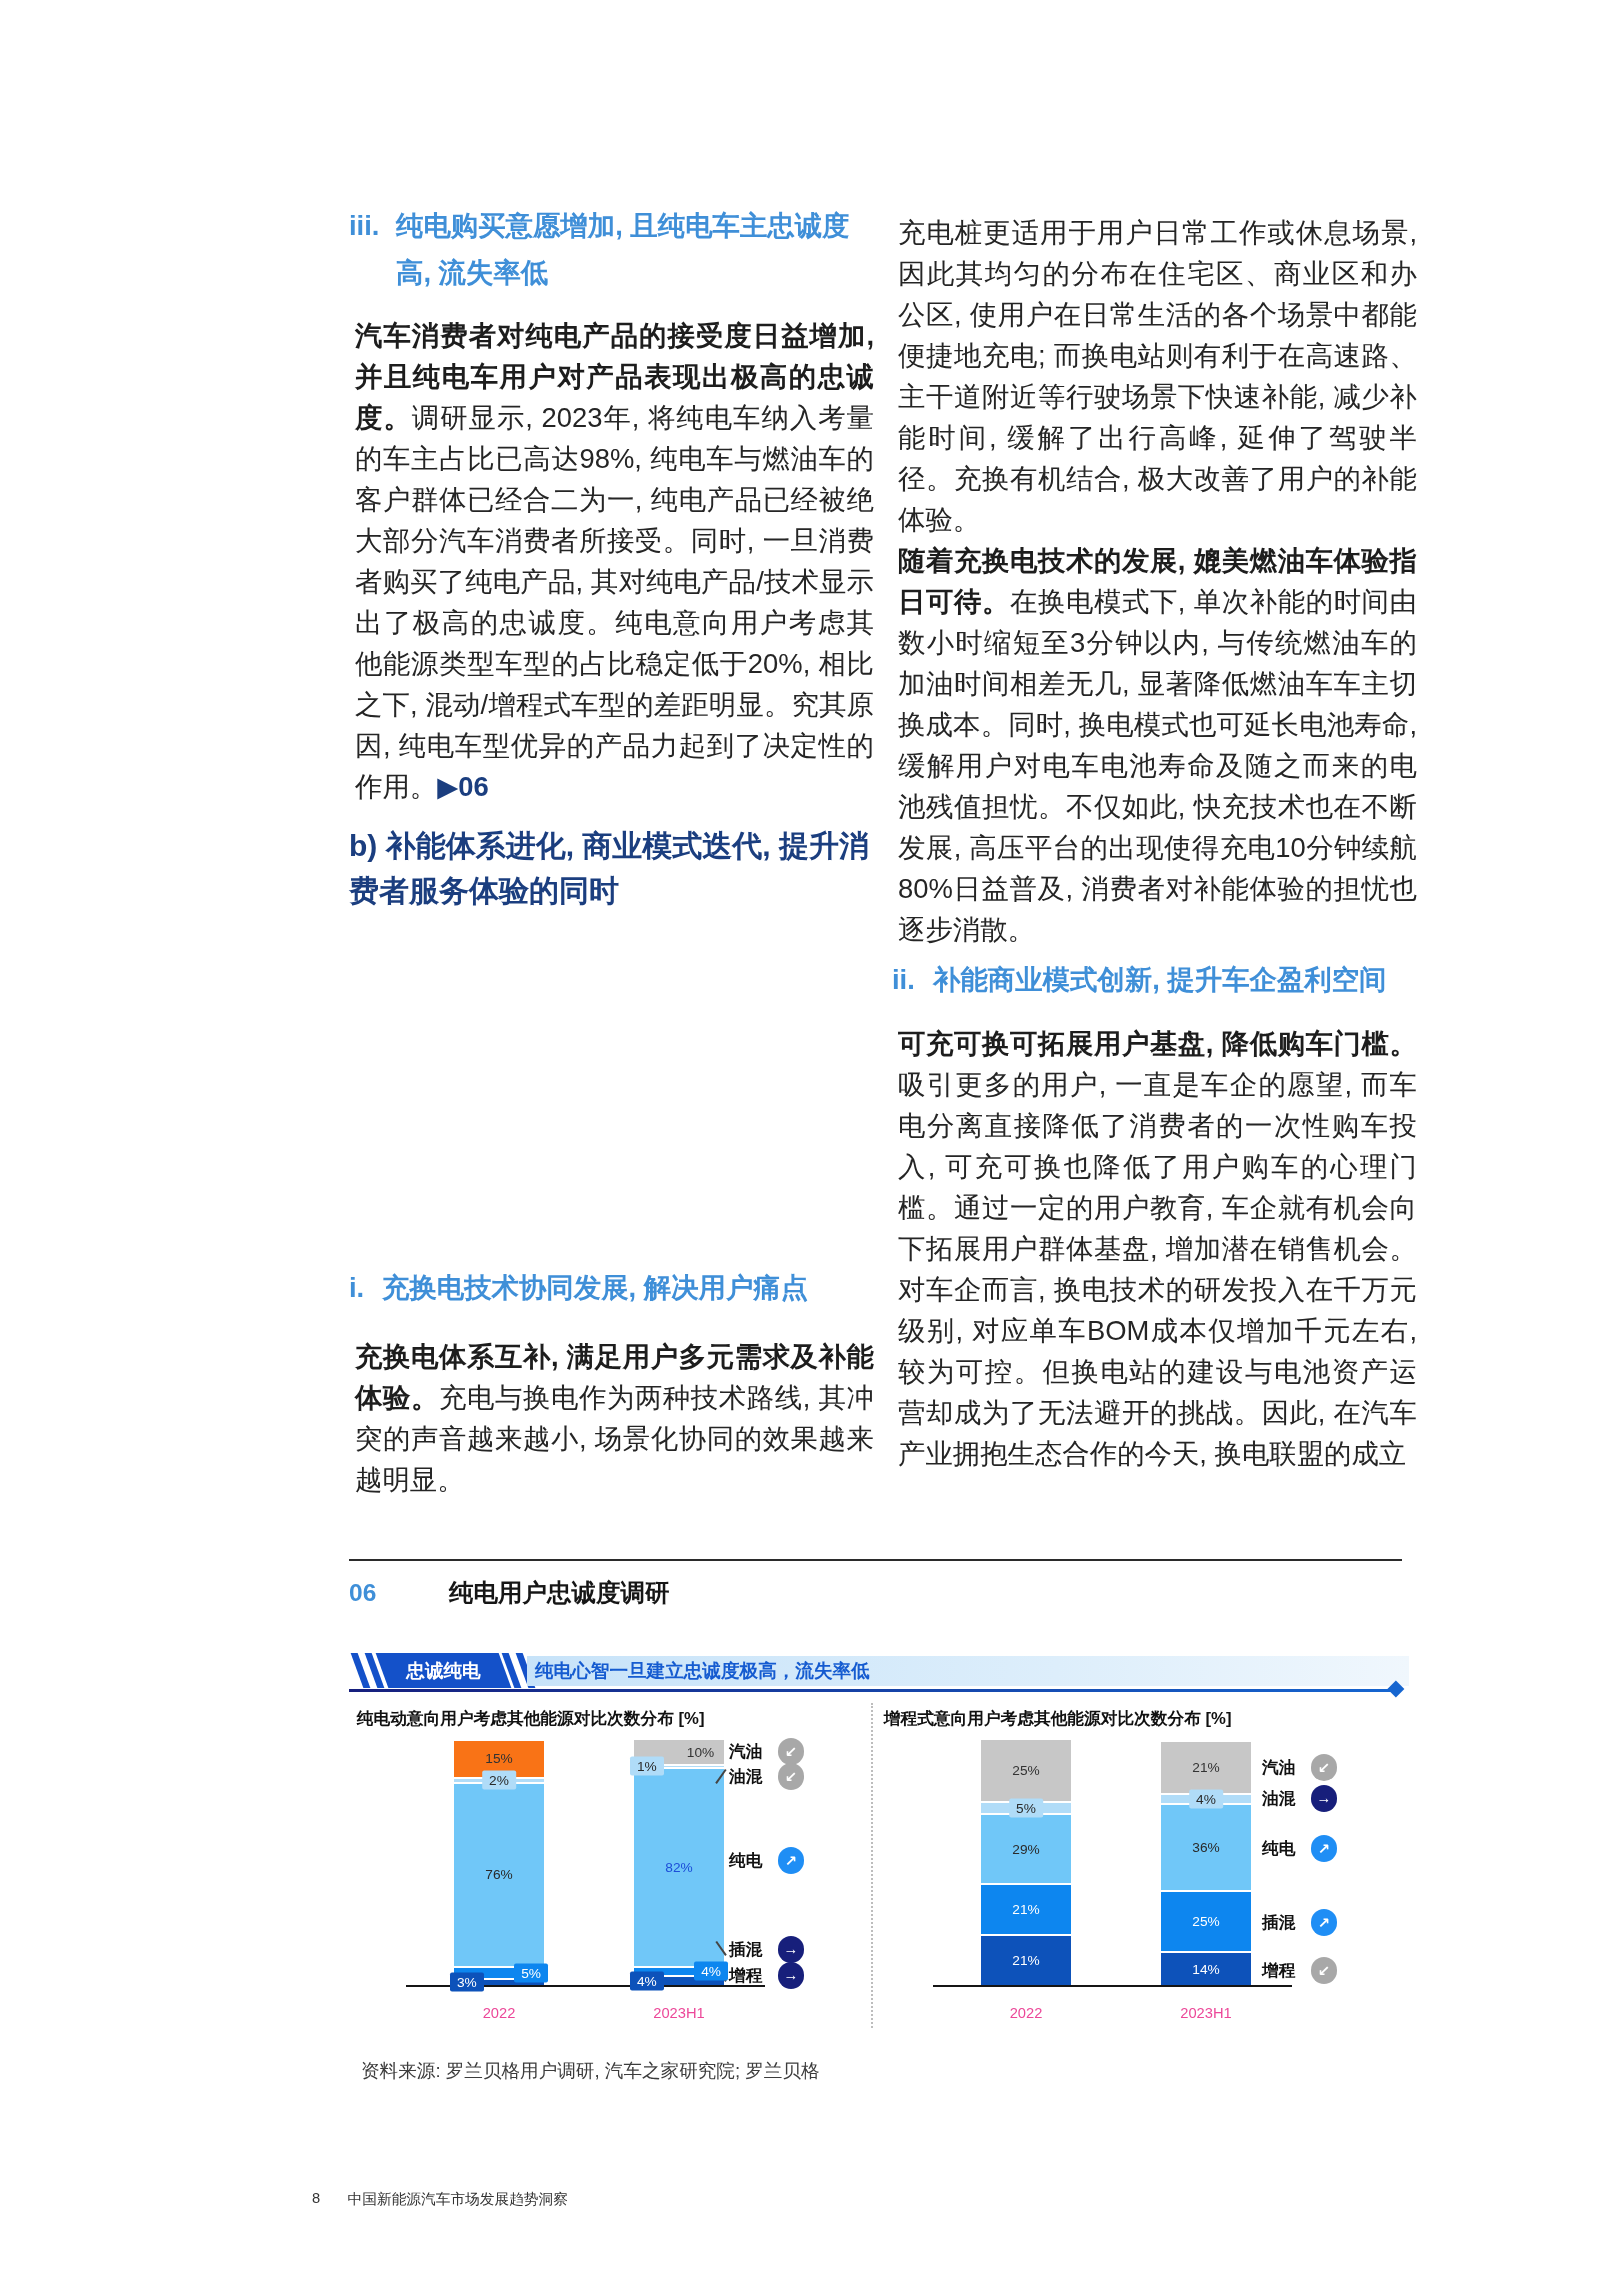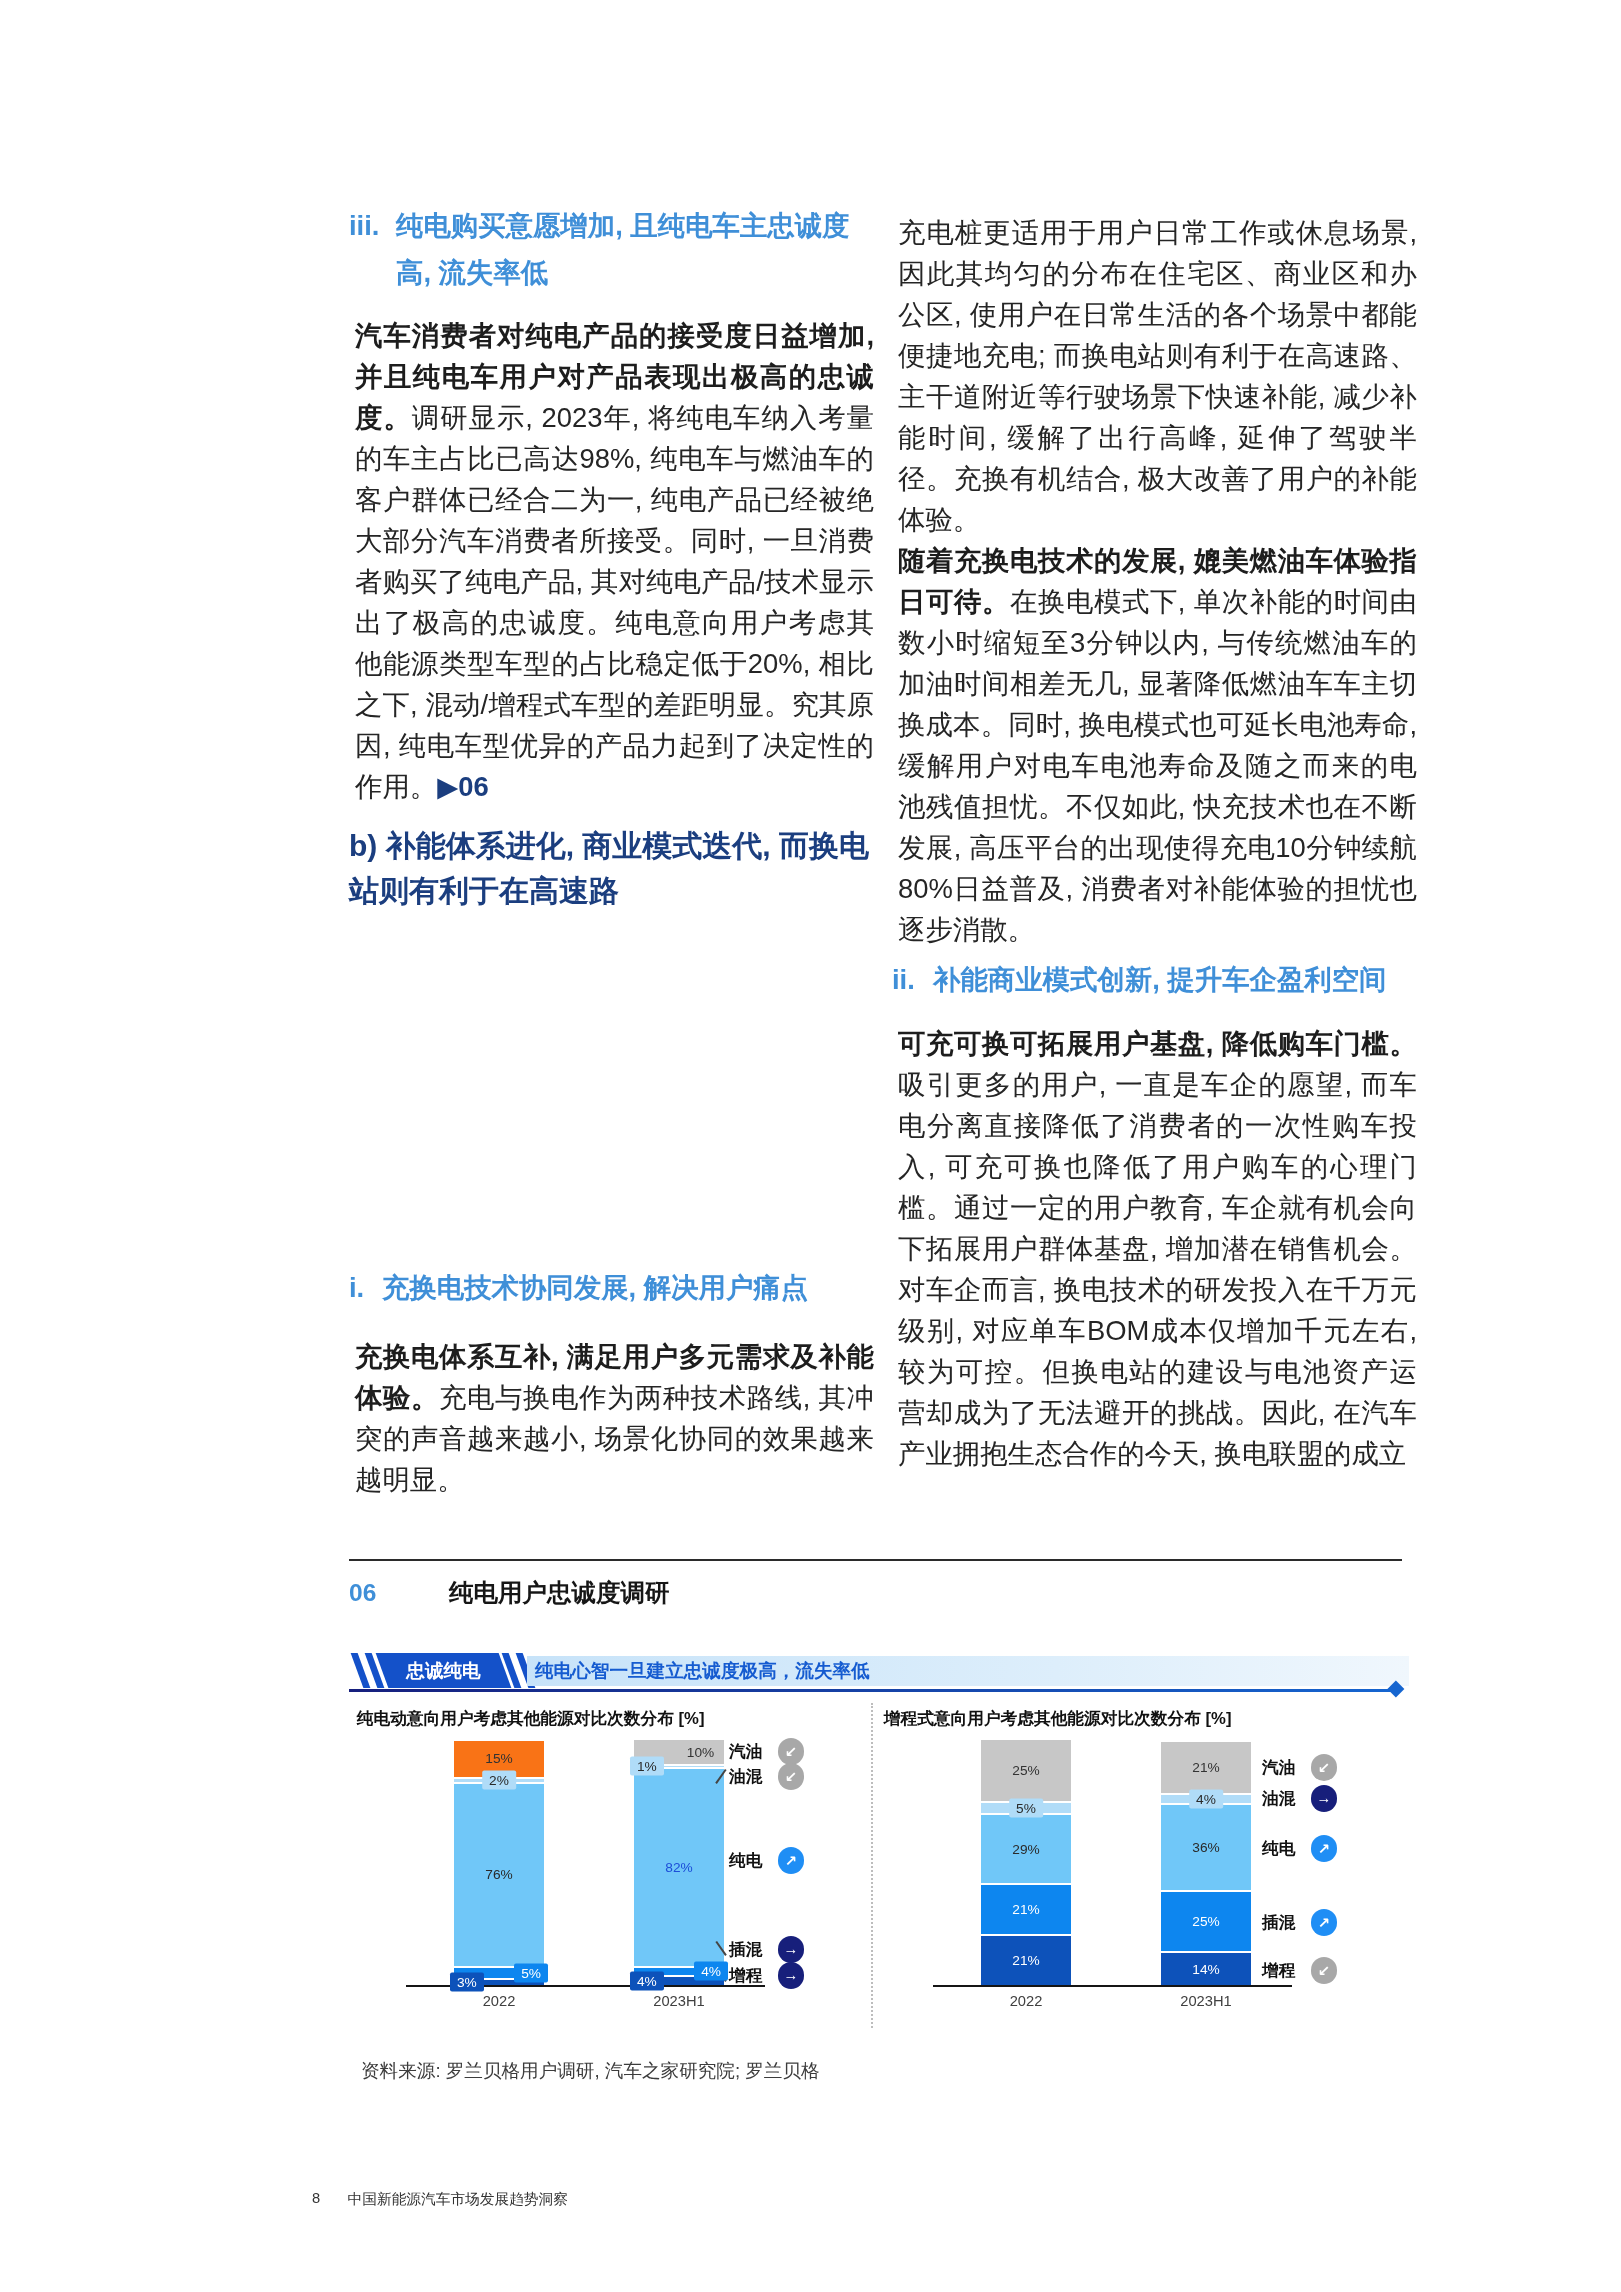--- a/index.html
+++ b/index.html
@@ -46,21 +46,21 @@
   .bar{position:absolute;bottom:0;width:90px;display:flex;flex-direction:column;}
   .bar.b0{left:105px;}.bar.b1{left:285px;}
   .seg{position:relative;box-sizing:border-box;display:flex;align-items:center;justify-content:center;}
   .seg+.seg{border-top:2px solid #fff;}
   .seg.align-right{justify-content:flex-end;padding-right:9.8px;padding-left:8px;}
   .seg-in{font-size:13.7px;}
   .seg-badge{position:absolute;z-index:5;font-size:13.7px;padding:2px 6.9px;border-radius:2px;white-space:nowrap;}
   .badge-center{left:50%;top:50%;transform:translate(-50%,-50%);}
   .badge-left{left:-3.9px;top:50%;transform:translateY(-50%);}
   .badge-right{right:-3.9px;top:50%;transform:translateY(-50%);}
-  .xlab{position:absolute;top:288px;width:90px;text-align:center;font-size:14.7px;color:#404040;}
+  .xlab{position:absolute;top:300px;width:90px;text-align:center;font-size:14.7px;color:#ec4899;}
   .xlab.b0{left:105px;}.xlab.b1{left:285px;}
   .legend-item{position:absolute;left:380px;display:flex;align-items:center;gap:13.7px;}
   .chart-right .legend-item{left:386px;}
   .legend-label{font-size:16.7px;font-weight:bold;color:#111;width:35px;}
   .legend-icon{width:26.5px;height:26.5px;border-radius:50%;color:#fff;font-size:14.7px;font-weight:bold;
                display:flex;align-items:center;justify-content:center;}
   .leader{position:absolute;width:2px;background:#444;z-index:4;}
   .leader-a{left:371px;top:63px;height:16.7px;transform:rotate(35deg);}
   .leader-b{left:371px;top:235px;height:16.7px;transform:rotate(-35deg);}
   .leader-c{left:371px;top:261px;height:16.7px;transform:rotate(-35deg);}
@@ -73,21 +73,21 @@
 
 <div class="page">
 
   <h3 class="cl h-blue hang" style="top:202px">
     <span class="mk mk3">iii.</span>
     <span>纯电购买意愿增加, 且纯电车主忠诚度高, 流失率低</span>
   </h3>
   <p class="cl body" style="top:309px">
     <strong>汽车消费者对纯电产品的接受度日益增加, 并且纯电车用户对产品表现出极高的忠诚度。</strong><span>调研显示, 2023年, 将纯电车纳入考量的车主占比已高达98%, 纯电车与燃油车的客户群体已经合二为一, 纯电产品已经被绝大部分汽车消费者所接受。同时, 一旦消费者购买了纯电产品, 其对纯电产品/技术显示出了极高的忠诚度。纯电意向用户考虑其他能源类型车型的占比稳定低于20%, 相比之下, 混动/增程式车型的差距明显。究其原因, 纯电车型优异的产品力起到了决定性的作用。</span><span class="ref">▶06</span>
   </p>
-  <h2 class="cl h-navy" style="top:823px">b) 补能体系进化, 商业模式迭代, 而换电站则有利于在高速路</h2>
+  <h2 class="cl h-navy" style="top:823px">b) 补能体系进化, 商业模式迭代, 提升消费者服务体验的同时</h2>
   <h3 class="cl h-blue hang" style="top:1264px">
     <span class="mk mk1">i.</span>
     <span>充换电技术协同发展, 解决用户痛点</span>
   </h3>
   <p class="cl body" style="top:1330px">
     <strong>充换电体系互补, 满足用户多元需求及补能体验。</strong><span>充电与换电作为两种技术路线, 其冲突的声音越来越小, 场景化协同的效果越来越明显。</span>
   </p>
 
   <p class="cr body" style="top:206px">充电桩更适用于用户日常工作或休息场景, 因此其均匀的分布在住宅区、商业区和办公区, 使用户在日常生活的各个场景中都能便捷地充电; 而换电站则有利于在高速路、主干道附近等行驶场景下快速补能, 减少补能时间, 缓解了出行高峰, 延伸了驾驶半径。充换有机结合, 极大改善了用户的补能体验。</p>
   <p class="cr body" style="top:534px">

